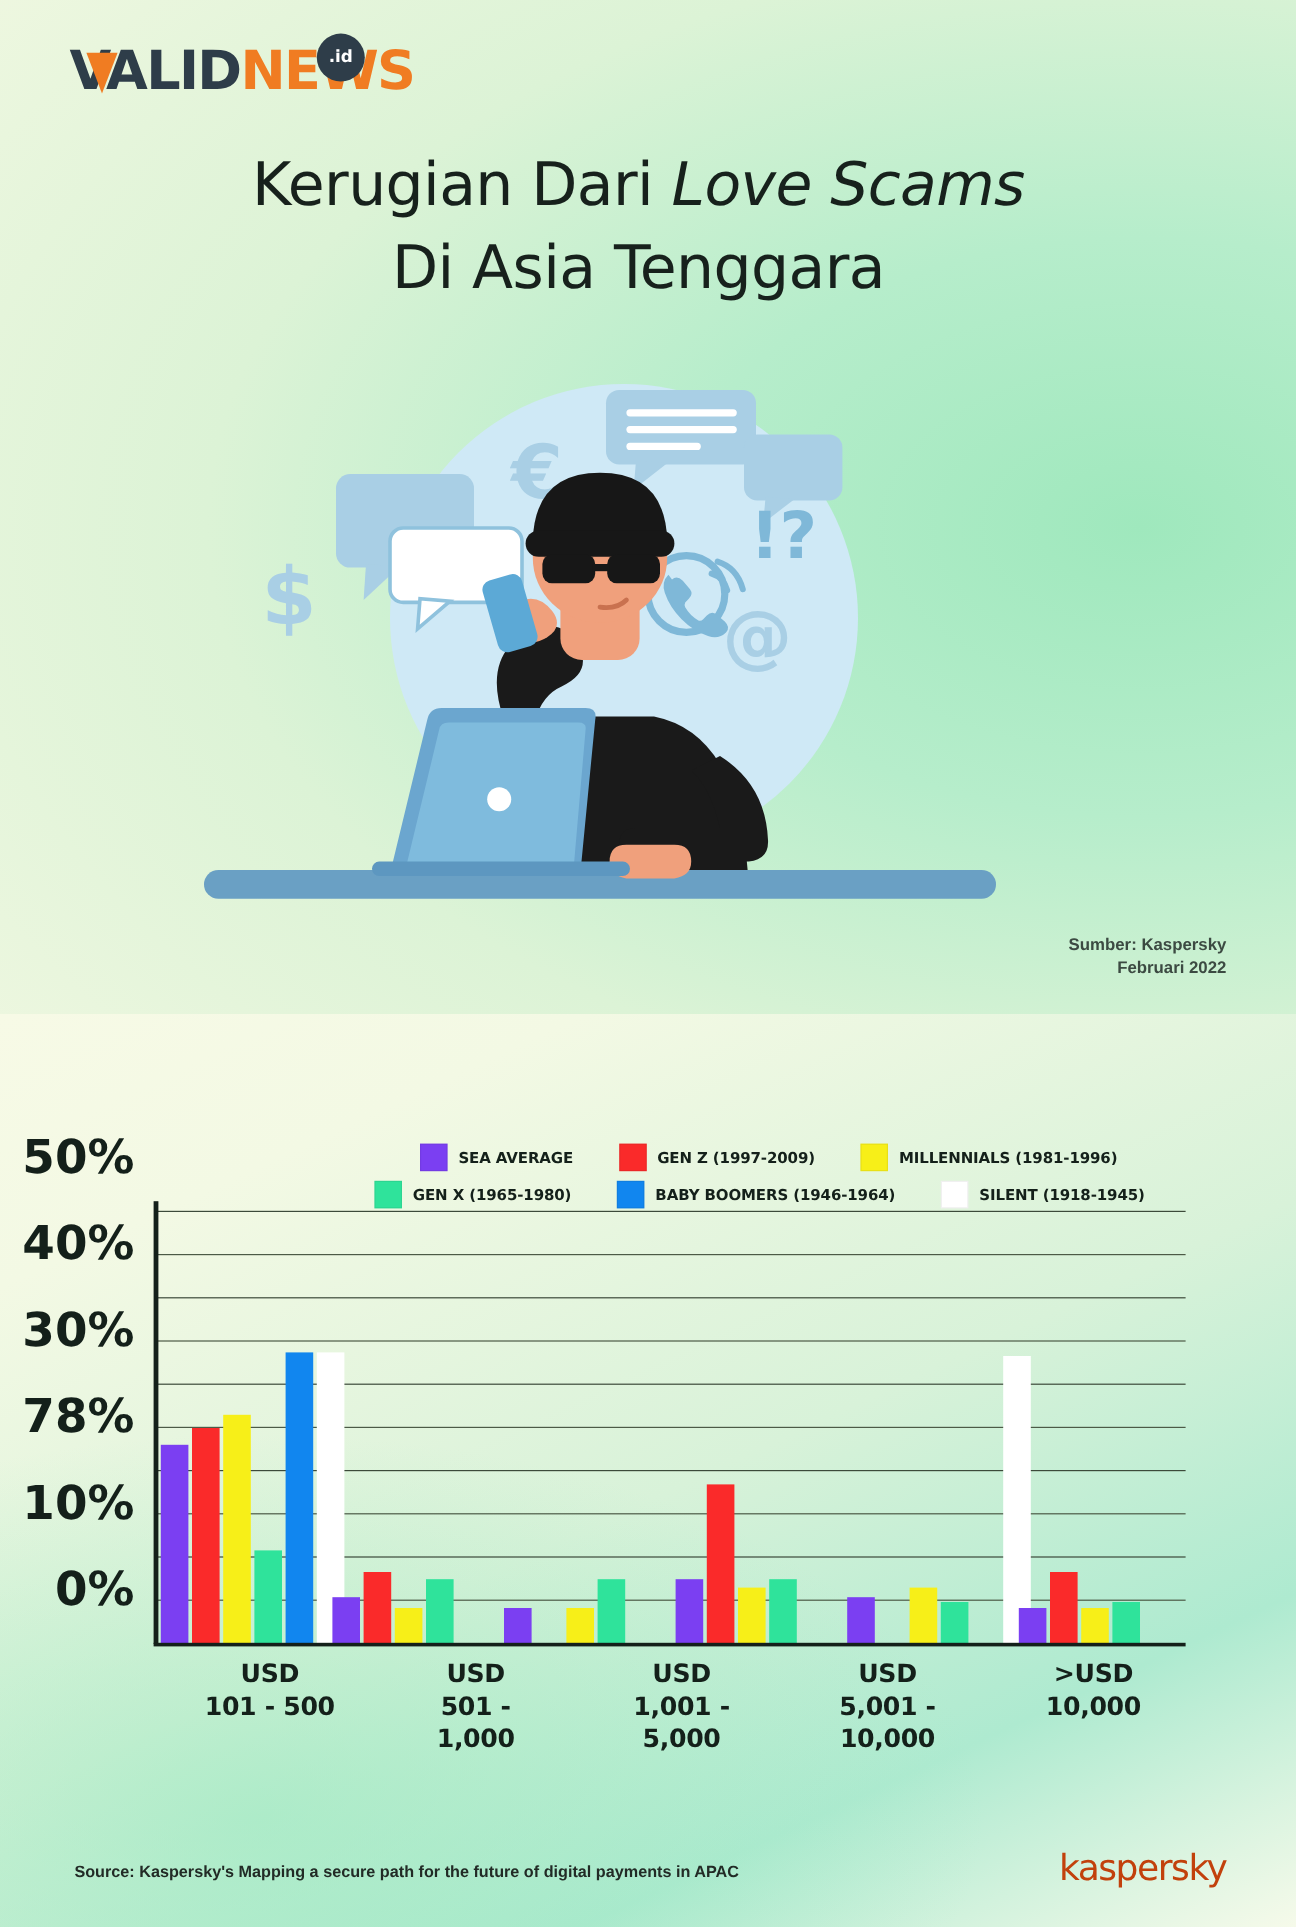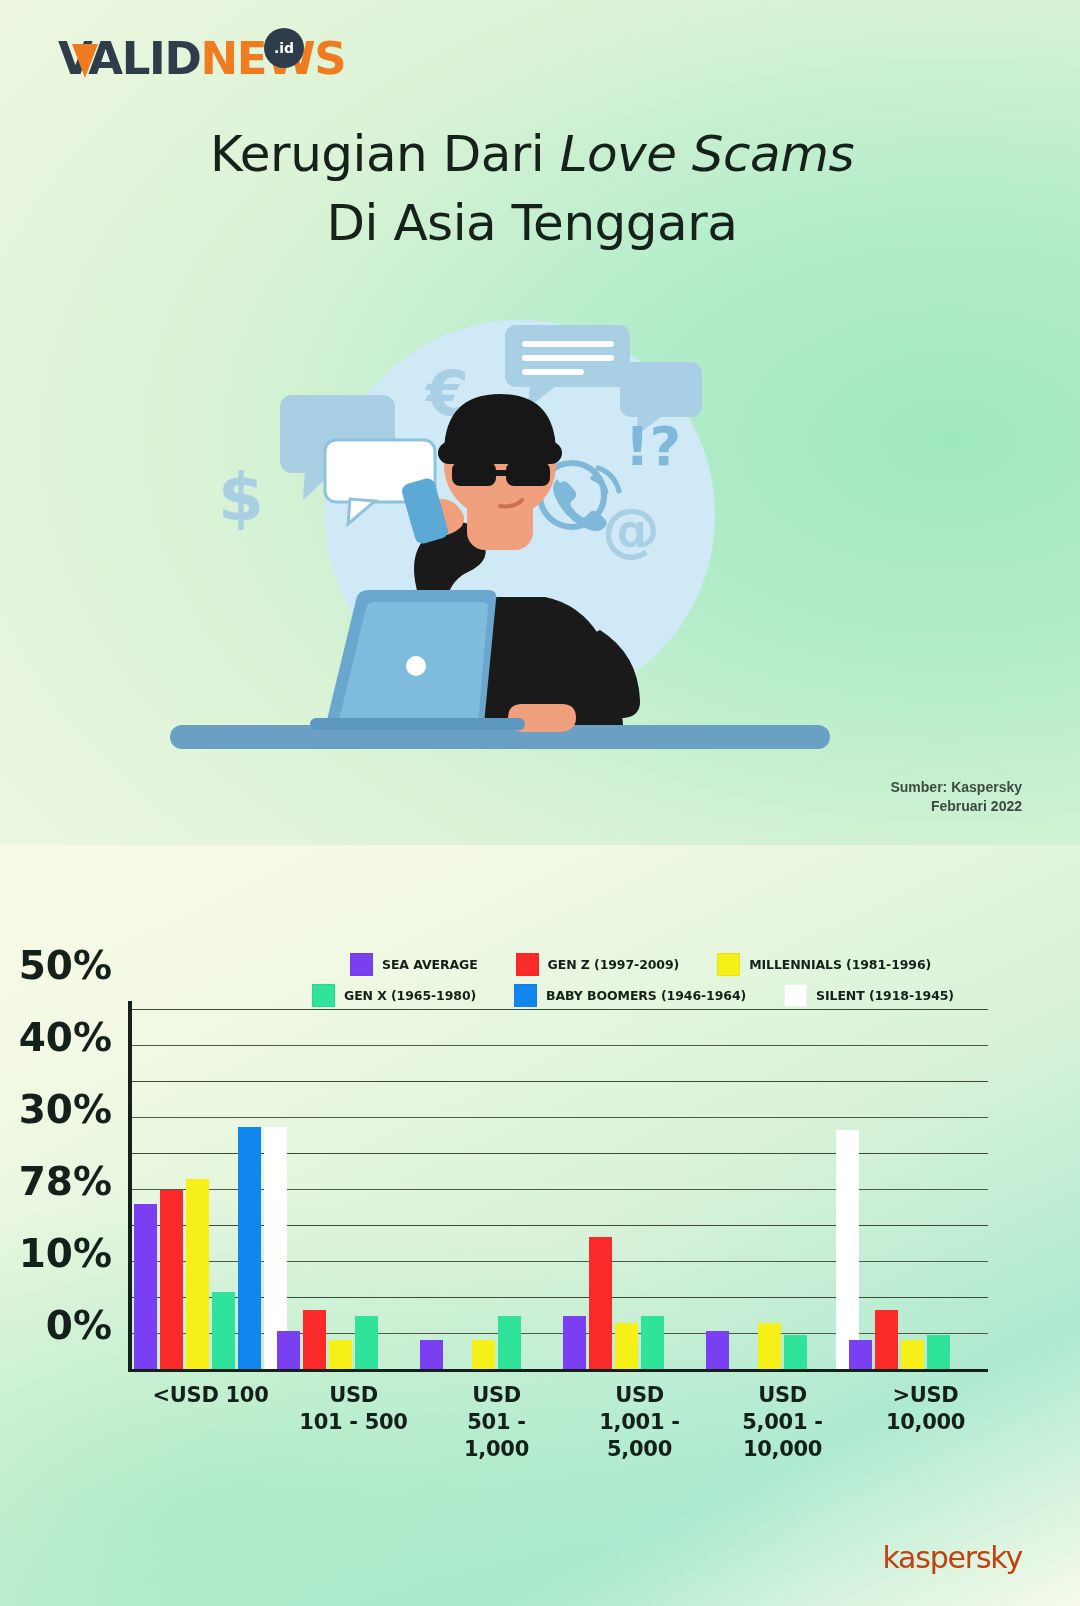--- a/index.html
+++ b/index.html
@@ -391,30 +391,30 @@
               <div class="bar" style="height: 0px; background: transparent;"></div>
             </div>
           </div>
         </div>
       <div class="axis-y"></div>
       <div class="axis-x"></div>
     </div>
   </div>
 
   <div class="xlabels" id="xlabels">
-      <div class="xlabel">&lt;USD 100</div>
       <div class="xlabel">USD
 101 - 500</div>
       <div class="xlabel">USD
 501 -
 1,000</div>
       <div class="xlabel">USD
 1,001 -
 5,000</div>
       <div class="xlabel">USD
 5,001 -
 10,000</div>
       <div class="xlabel">&gt;USD
 10,000</div>
     </div>
 
+  <div class="source">Source: Kaspersky's Mapping a secure path for the future of digital payments in APAC</div>
   <div class="kaspersky">kaspersky</div>
 </div>
 
 </body></html>

